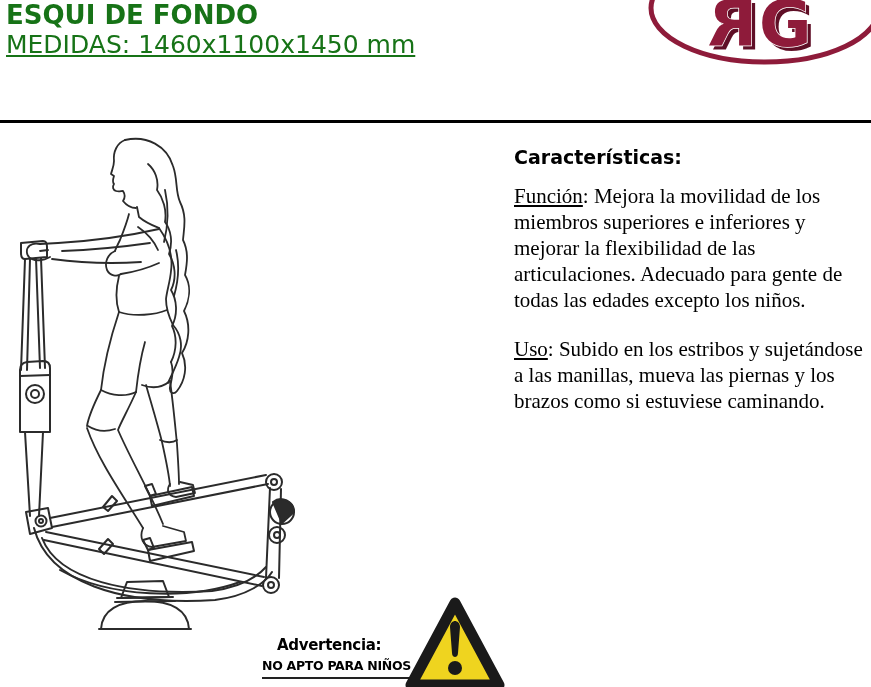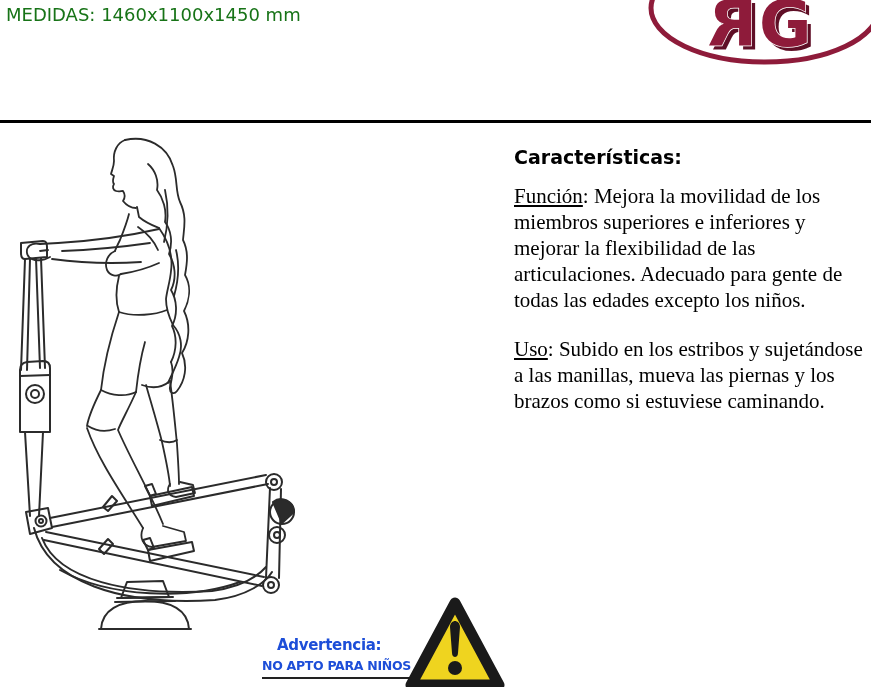--- a/index.html
+++ b/index.html
@@ -16,21 +16,21 @@
   .header-text {
     position: absolute;
     left: 6px;
     top: 0px;
     color: #177317;
     line-height: 30px;
     white-space: nowrap;
   }
   .header-text .t1 { font-size: 26px; font-weight: bold; }
   .header-text .t2 { font-size: 25px; font-weight: bold; }
-  .header-text .t3 { font-size: 18px; font-weight: normal; }
+  .header-text .t3 { font-size: 25px; font-weight: normal; text-decoration: underline; }
   .logo {
     position: absolute;
     left: 641px;
     top: 0px;
     width: 230px;
     height: 82px;
   }
   
   .rule {
     position: absolute;
@@ -66,21 +66,21 @@
     line-height: 26px;
     margin-bottom: 23px;
     font-family: Liberation Serif, serif;
   }
   .plabel { text-decoration: underline; }
   
   .warning-text {
     position: absolute;
     left: 262px;
     top: 636px;
-    color: #1d4ed8;
+    color: #000000;
     letter-spacing: -0.3px;
     white-space: nowrap;
   }
   .warn-title {
     font-size: 15px;
     font-weight: bold;
     margin-left: 15px;
     line-height: 19px;
   }
   .warn-sub {
@@ -98,20 +98,21 @@
     width: 100px;
     height: 95px;
   }
 </style>
 </head>
 <body>
 
 <div id="page">
 
   <div class="header-text">
+    <div class="t1">ESQUI DE FONDO</div>
     <div class="t3">MEDIDAS: 1460x1100x1450 mm</div>
   </div>
 
   <svg class="logo" viewBox="0 0 230 82">
     <ellipse cx="124" cy="8" rx="114" ry="54" fill="none" stroke="#8e1b3a" stroke-width="5"></ellipse>
     <g font-family="DejaVu Sans, sans-serif" font-weight="bold" font-size="64">
       <text transform="translate(120,50) scale(-1,1)" fill="#5f0f26">R</text>
       <text x="122" y="50" fill="#5f0f26">G</text>
       <text transform="translate(116,46) scale(-1,1)" fill="#8e1b3a" stroke="#ffffff" stroke-width="1.5" paint-order="stroke">R</text>
       <text x="118" y="46" fill="#8e1b3a" stroke="#ffffff" stroke-width="1.5" paint-order="stroke">G</text>

